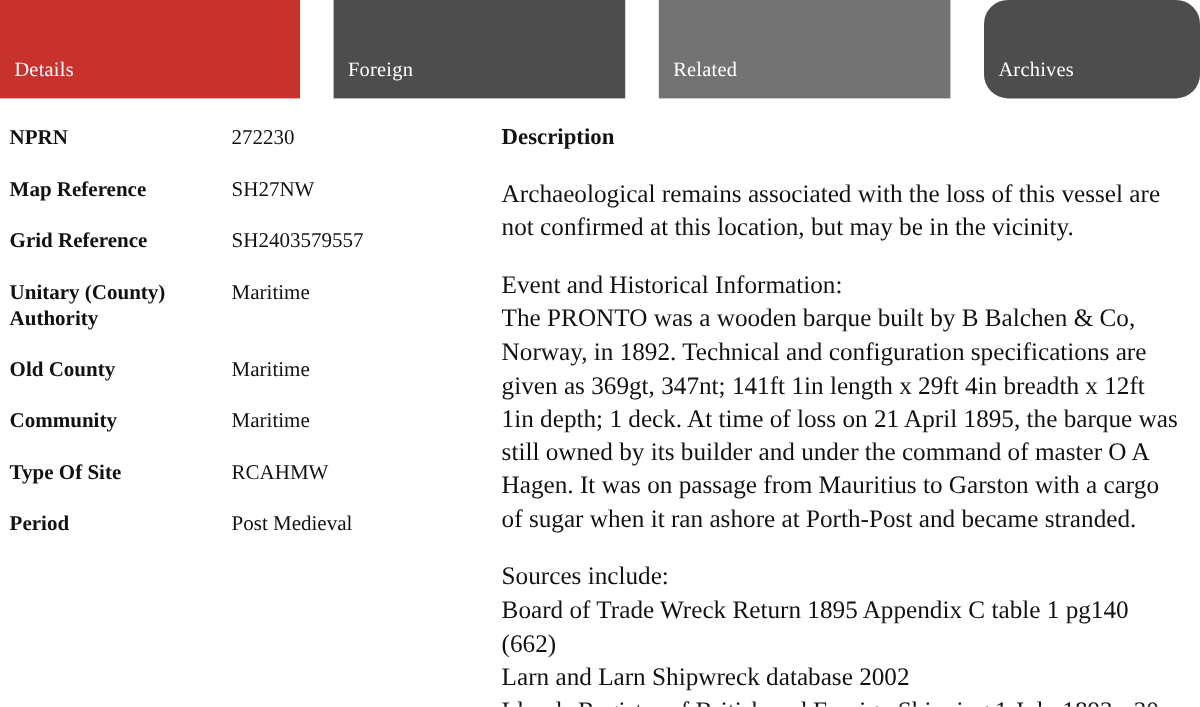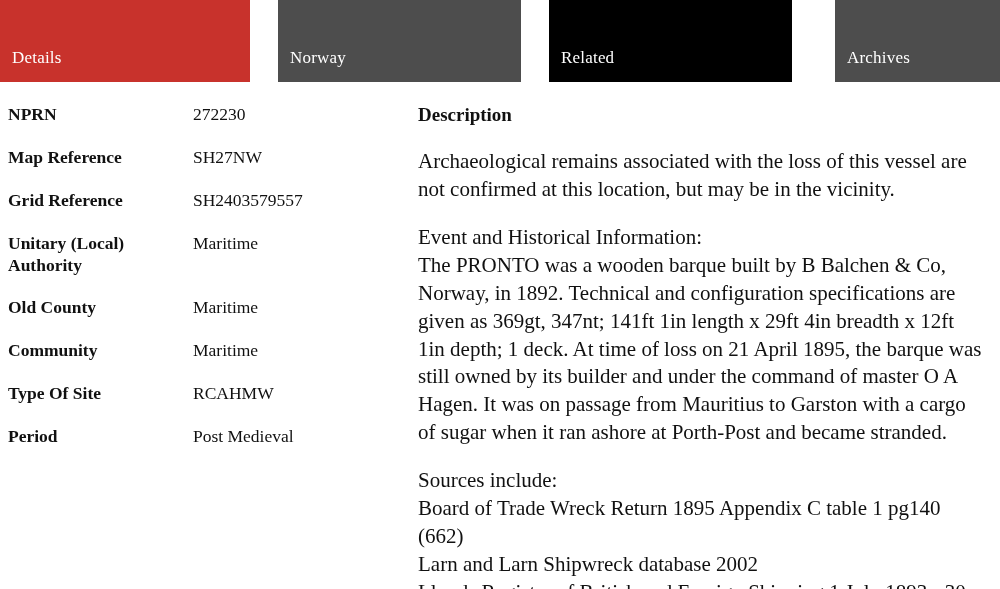--- a/index.html
+++ b/index.html
@@ -41,26 +41,27 @@
     background: #c8322c;
     margin-right: 7px;
   }
   .tab-images {
     flex: 0 0 243px;
     background: #4d4d4d;
     margin-right: 7px;
   }
   .tab-related {
     flex: 0 0 243px;
-    background: #000000;
-    margin-right: 22px;
+    background: #737373;
+    margin-right: 7px;
   }
   .tab-archives {
     flex: 1 1 auto;
     background: #4d4d4d;
+    border-radius: 20px;
   }
 
   
   .content {
     display: flex;
     padding: 0;
   }
   .left-col {
     width: 418px;
     padding: 22px 0 0 8px;
@@ -121,21 +122,21 @@
   }
 </style>
 </head>
 <body>
 
 <div class="tabs">
   <div class="tab tab-details">
     <span>Details</span>
   </div>
   <div class="tab tab-images">
-    <span>Norway</span>
+    <span>Foreign</span>
   </div>
   <div class="tab tab-related">
     <span>Related</span>
   </div>
   <div class="tab tab-archives">
     <span>Archives</span>
   </div>
 </div>
 
 <div class="content">
@@ -149,21 +150,21 @@
         </tr>
         <tr>
           <td class="attr-label">Map Reference</td>
           <td class="attr-value">SH27NW</td>
         </tr>
         <tr>
           <td class="attr-label">Grid Reference</td>
           <td class="attr-value">SH2403579557</td>
         </tr>
         <tr>
-          <td class="attr-label">Unitary (Local) Authority</td>
+          <td class="attr-label">Unitary (County) Authority</td>
           <td class="attr-value">Maritime</td>
         </tr>
         <tr>
           <td class="attr-label">Old County</td>
           <td class="attr-value">Maritime</td>
         </tr>
         <tr>
           <td class="attr-label">Community</td>
           <td class="attr-value">Maritime</td>
         </tr>

